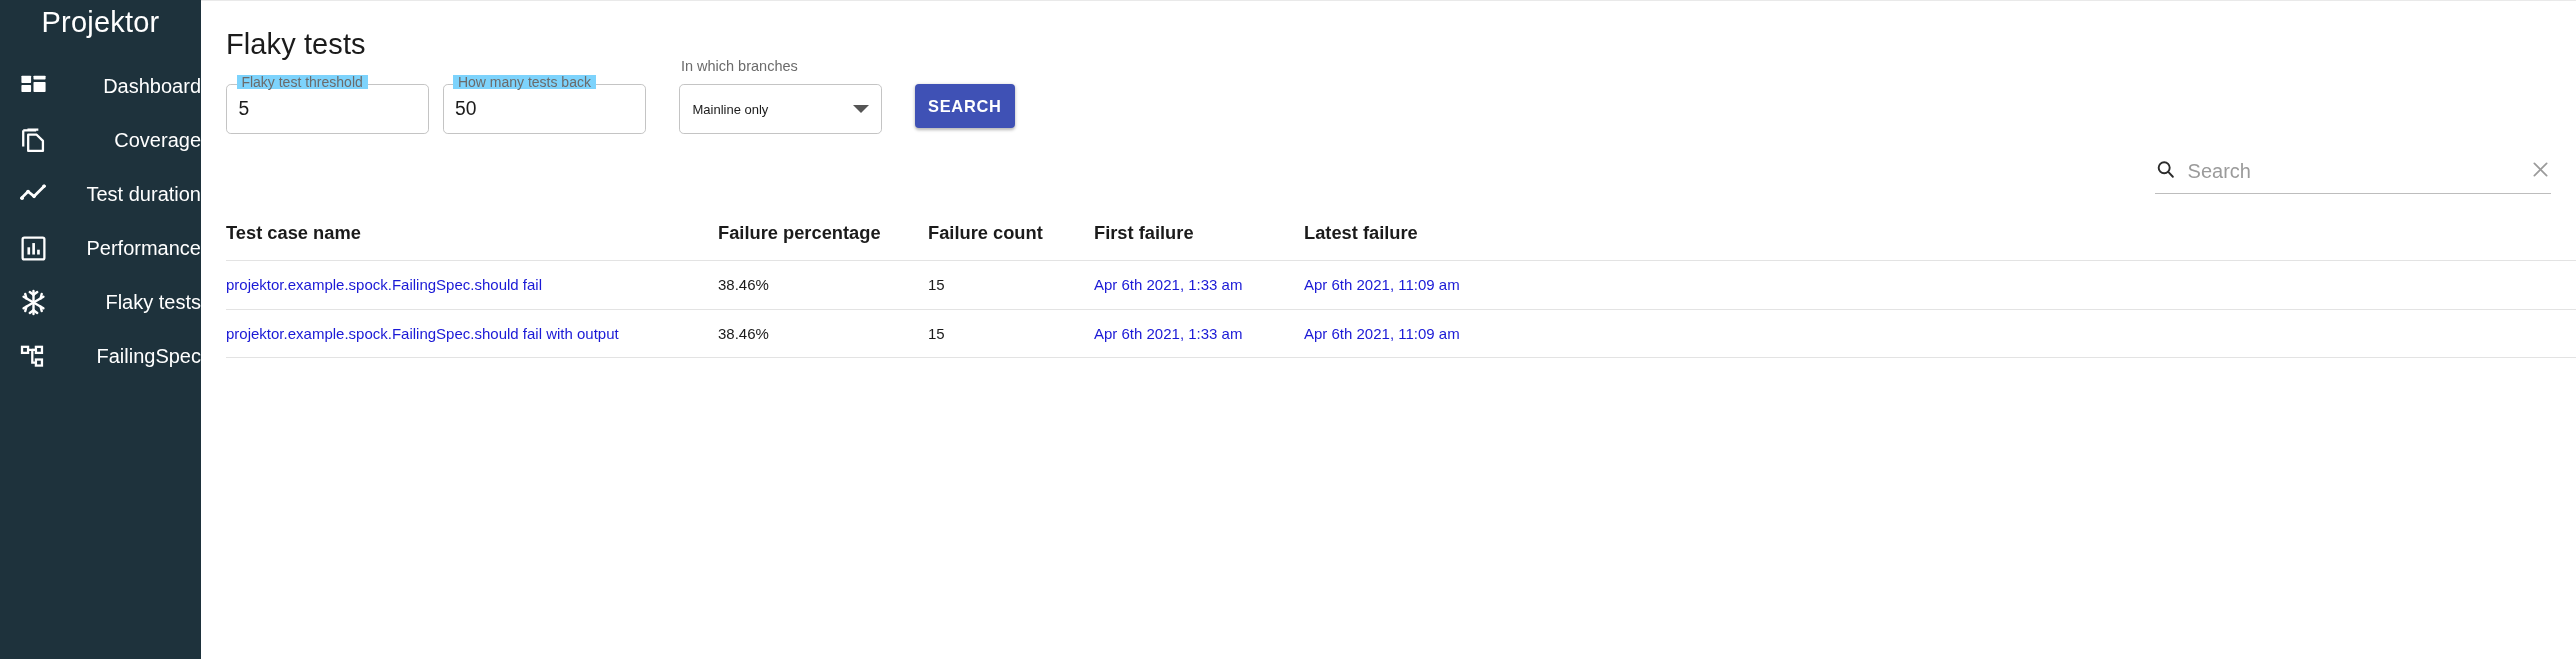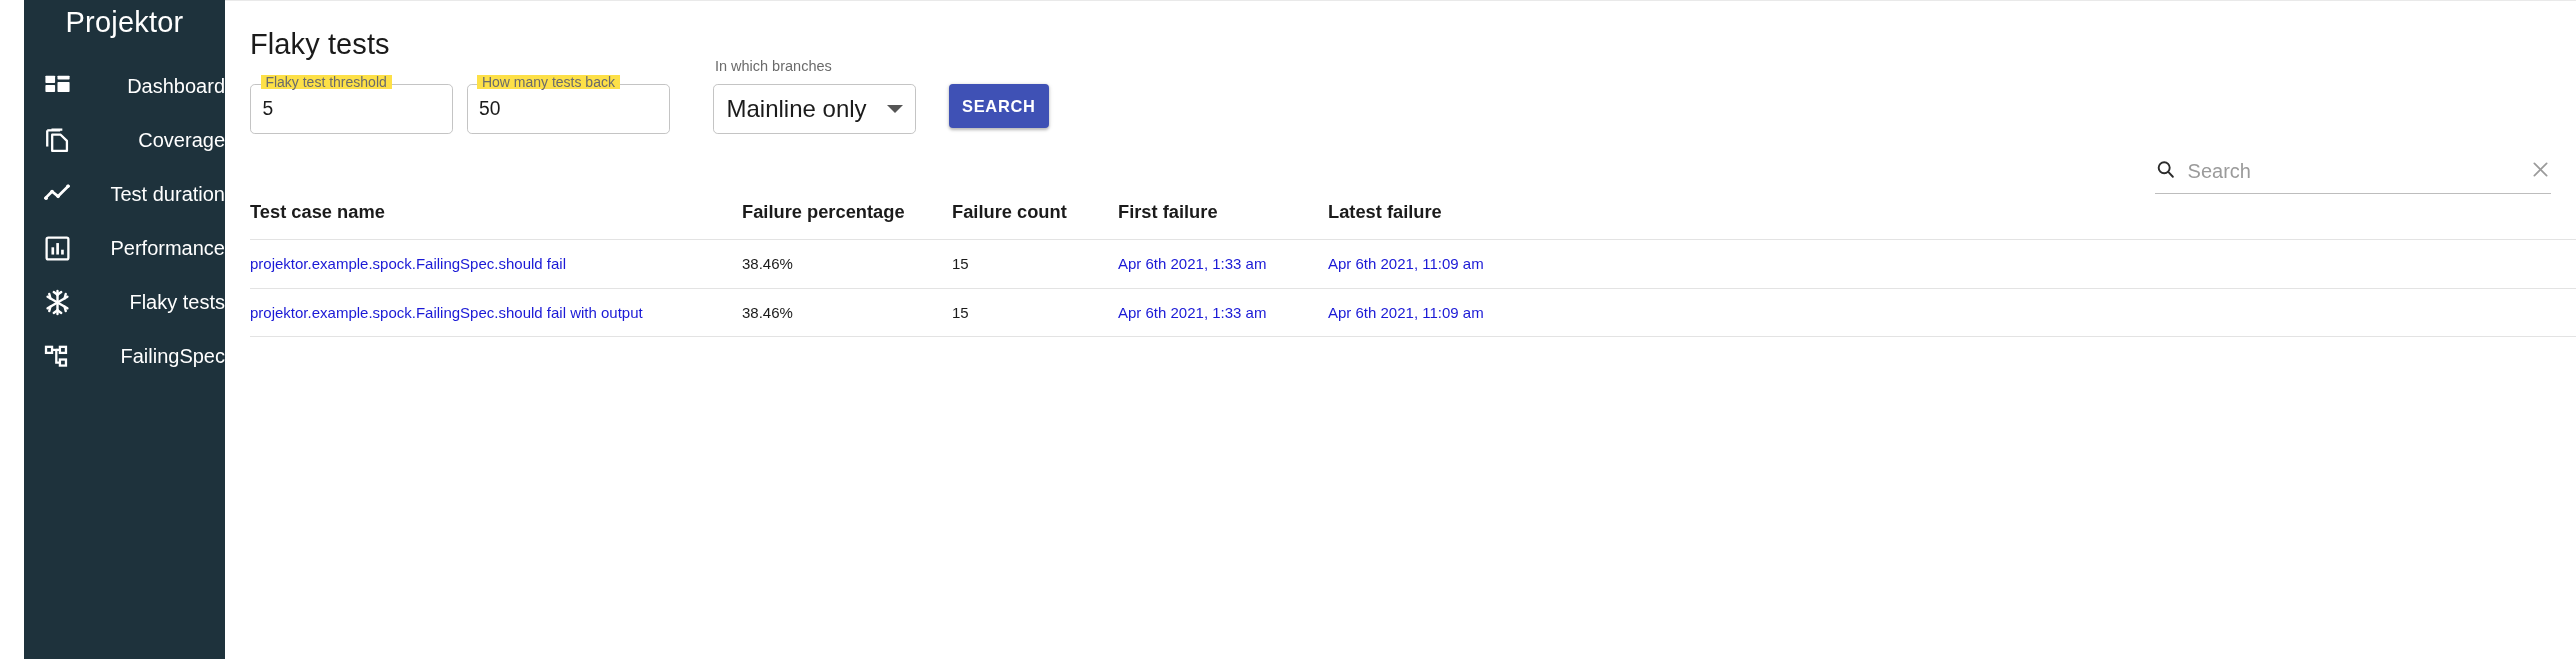--- a/index.html
+++ b/index.html
@@ -2,21 +2,21 @@
 <html><head>
 <meta charset="utf-8">
 <style>
   * { box-sizing: border-box; margin: 0; padding: 0; }
   html, body {
     width: 2576px; height: 660px;
     background: #ffffff;
     font-family: "Liberation Sans", sans-serif;
     overflow: hidden;
   }
-  #app { position: relative; width: 2576px; height: 472px; display: flex; padding-left: 24px; }
+  #app { position: relative; width: 2576px; height: 472px; display: flex; }
 
   
   .sidebar {
     width: 201px;
     min-width: 201px;
     height: 660px;
     background: #1e323c;
     color: #ffffff;
     position: relative;
     z-index: 3;
@@ -100,56 +100,56 @@
   .tf .box {
     position: absolute;
     inset: 0;
     border: 1px solid #c4c4c4;
     border-radius: 4.8px;
   }
   .tf .legend {
     position: absolute;
     top: -8.7px;
     left: 10.6px;
-    background: #fde047;
+    background: #7dd3fc;
     padding: 0 4.8px;
     font-size: 14px;
     color: #6b6b6b;
     line-height: 1;
     white-space: nowrap;
   }
   .tf .val {
     position: absolute;
     left: 12.5px;
     top: 50%;
     transform: translateY(-50%);
     font-size: 19.3px;
     color: #1b1b1b;
   }
 
-  .sel-wrap { position: relative; width: 203px; height: 50px; margin-left: 30px; text-decoration: underline; }
+  .sel-wrap { position: relative; width: 203px; height: 50px; margin-left: 20px; text-decoration: underline; }
   .sel-label {
     position: absolute;
     top: -26px;
     left: 1.9px;
     font-size: 14.5px;
     color: #6b6b6b;
     white-space: nowrap;
   }
   .sel-box {
     position: absolute;
     inset: 0;
     border: 1px solid #c4c4c4;
     border-radius: 4.8px;
     display: flex;
     align-items: center;
     padding: 0 12.5px;
     cursor: pointer;
   }
-  .sel-value { font-size: 24px; color: #1b1b1b; flex: 1; }
+  .sel-value { font-size: 13px; color: #1b1b1b; flex: 1; }
   .caret {
     width: 0; height: 0;
     border-left: 8.7px solid transparent;
     border-right: 8.7px solid transparent;
     border-top: 8.7px solid #555;
   }
 
   .search-btn {
     margin-left: 19.3px;
     margin-top: 0;
@@ -192,20 +192,21 @@
   }
   .table-search input::placeholder { color: #9b9b9b; }
   .mag { flex: 0 0 21px; }
   .xbtn { flex: 0 0 21px; cursor: pointer; }
 
   
   table.flaky {
     width: calc(100% - 25px);
     margin-left: 25px;
     border-collapse: collapse;
+    margin-top: 21px;
   }
   table.flaky th {
     text-align: left;
     font-size: 18.3px;
     font-weight: 700;
     color: #1b1b1b;
     padding: 7.7px 0 15.4px 0;
     border-bottom: 1px solid #e3e3e3;
     white-space: nowrap;
   }

